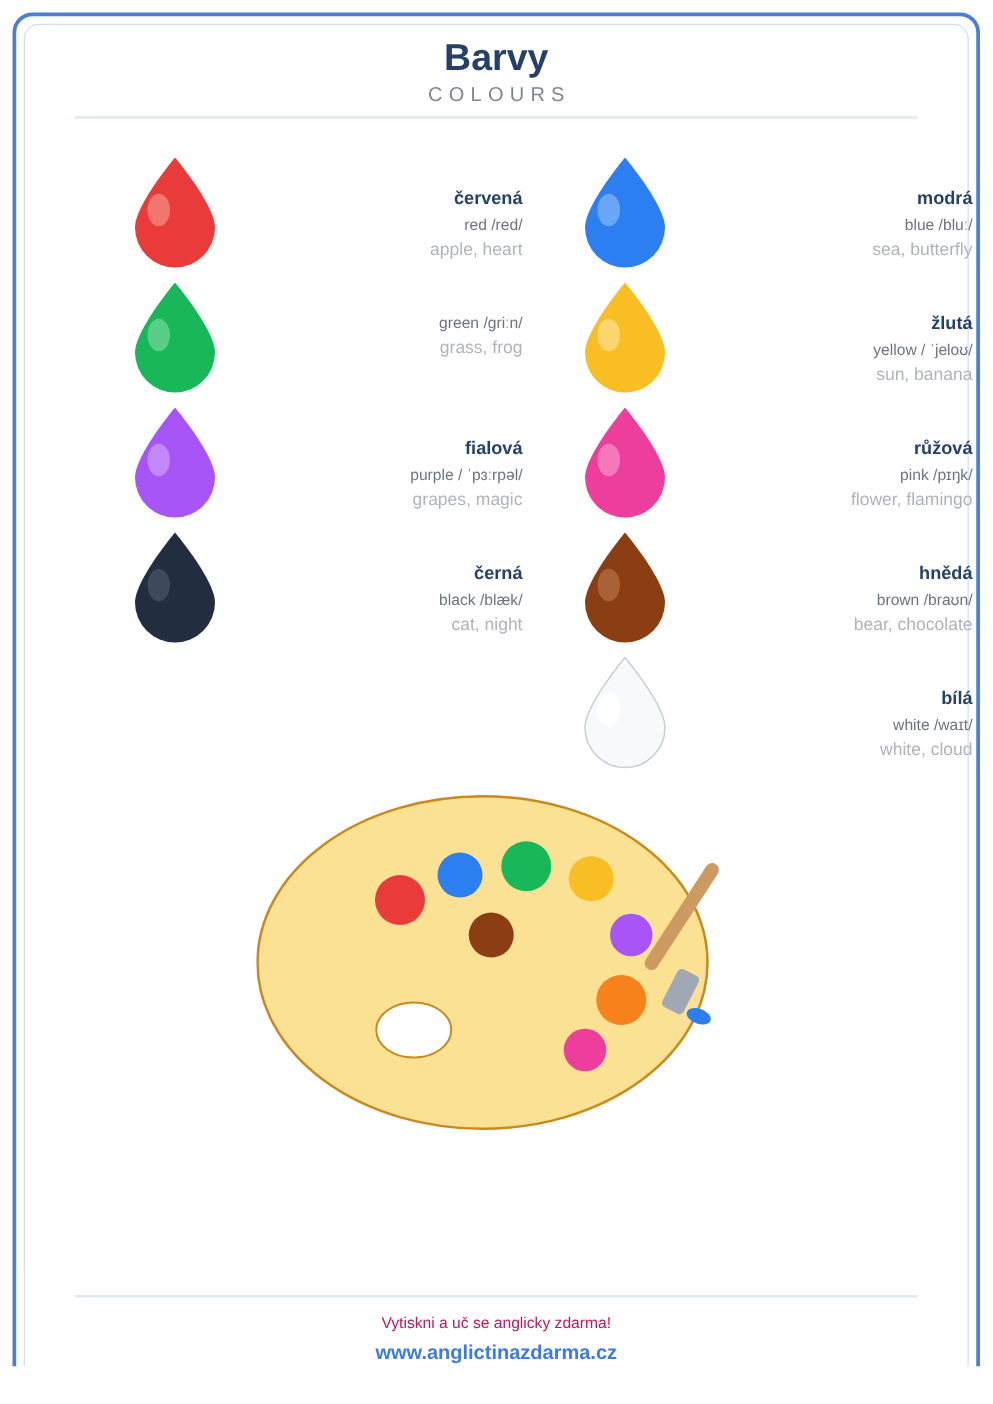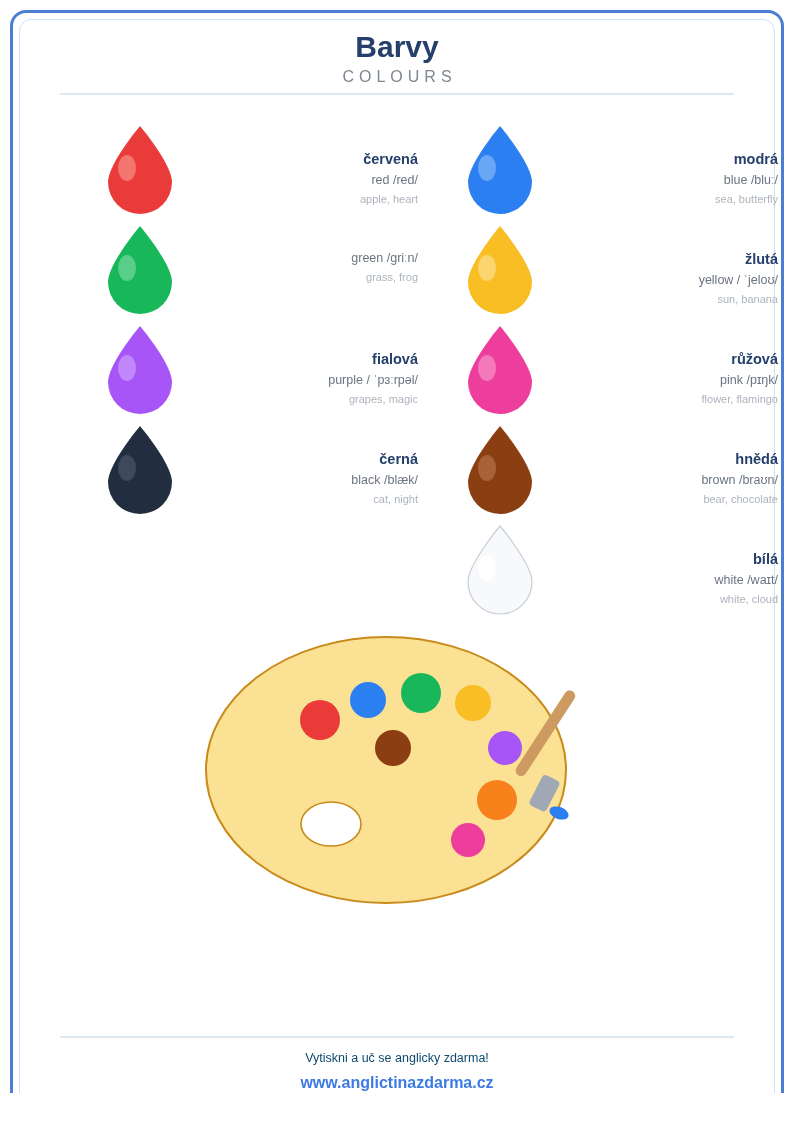--- a/index.html
+++ b/index.html
@@ -111,21 +111,21 @@
     line-height: 19px;
     margin-bottom: 3px;
   }
   .en {
     font-size: 12.5px;
     color: #6b7480;
     line-height: 17px;
     margin-bottom: 3px;
   }
   .ex {
-    font-size: 11px;
+    font-size: 14px;
     color: #adb4bd;
     line-height: 15px;
   }
 
   
   .palette-wrap {
     position: absolute;
     left: 205px;
     top: 628px;
     width: 390px;
@@ -135,21 +135,21 @@
 
   
   .footer {
     position: absolute;
     left: 60px; top: 1048px;
     width: 674px;
     text-align: center;
   }
   .footer-note {
     font-size: 12.5px;
-    color: #0c4a6e;
+    color: #be185d;
     line-height: 20px;
     margin-bottom: 4px;
   }
   .footer-url {
     font-size: 16px;
     font-weight: bold;
     color: #3c7ae4;
     line-height: 22px;
   }
 </style>

